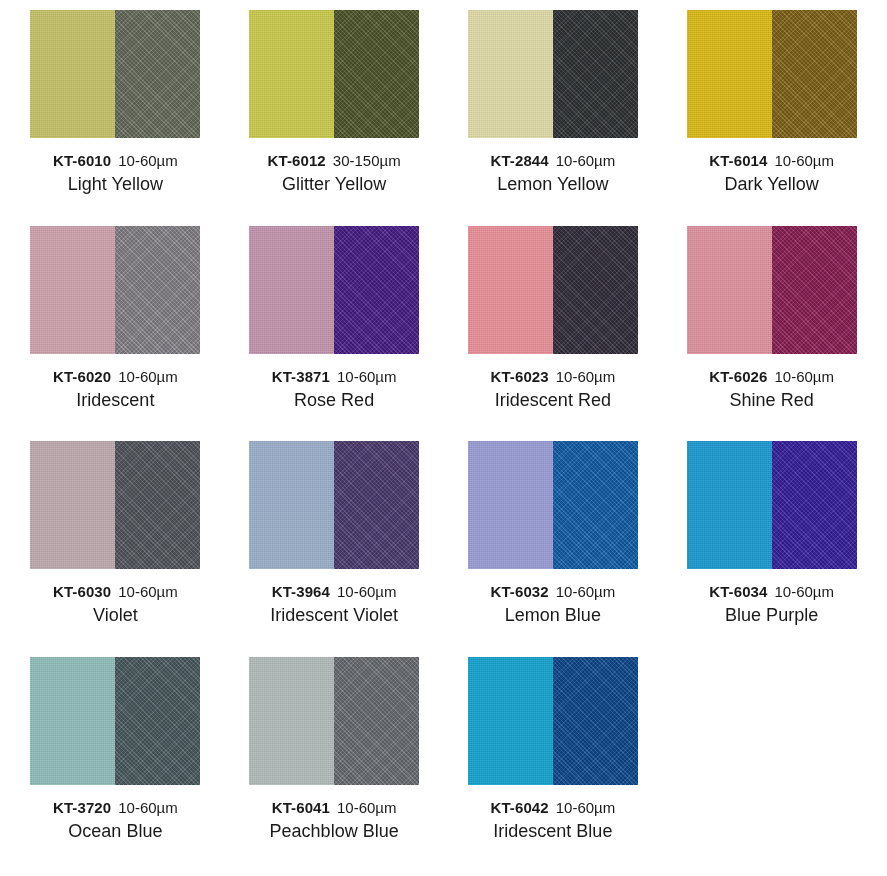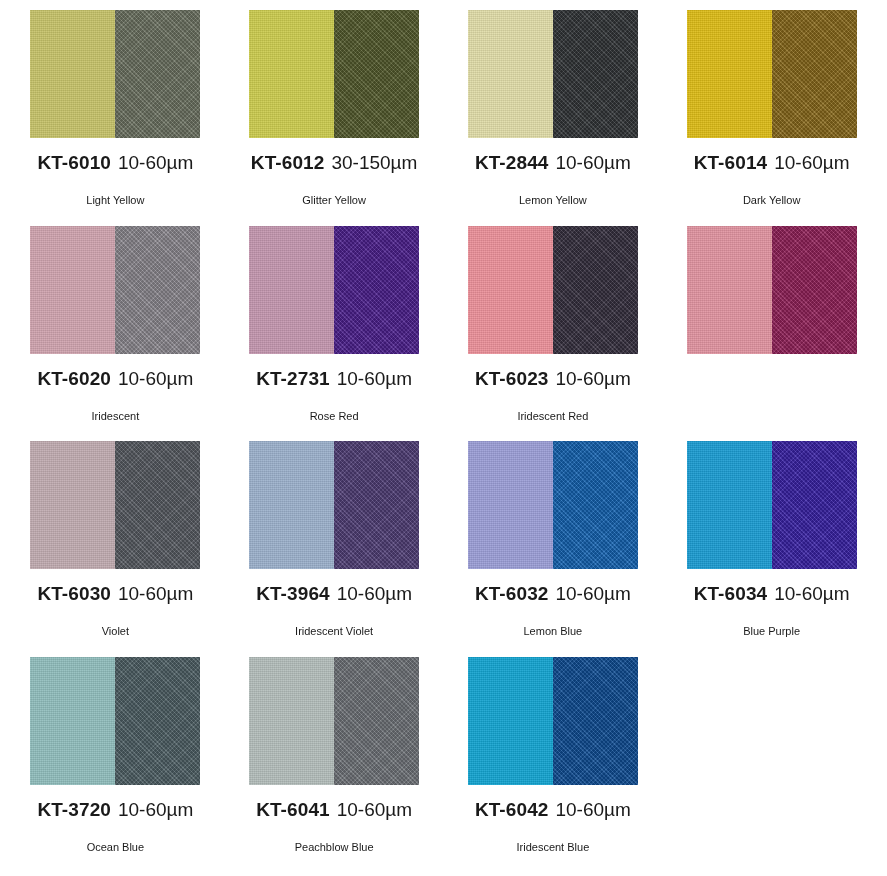--- a/index.html
+++ b/index.html
@@ -62,34 +62,34 @@
       repeating-linear-gradient(-45deg, rgba(255,255,255,0.08) 0 1px, rgba(0,0,0,0.10) 1px 3px);
     opacity: 1;
   }
 
   .swatch-caption {
     margin-top: 15px;
     text-align: center;
     line-height: 1.0;
   }
   .caption-line-1 {
-    font-size: 19px;
+    font-size: 15px;
     white-space: nowrap;
   }
   .code {
     font-weight: bold;
     letter-spacing: 0.1px;
   }
   .size {
     font-weight: normal;
     margin-left: 7px;
   }
   .caption-line-2 {
-    font-size: 11px;
-    margin-top: 23px;
+    font-size: 18px;
+    margin-top: 7px;
     white-space: nowrap;
   }
 </style>
 </head>
 <body style="background: rgb(255, 255, 255); color: rgb(26, 26, 26);">
 
 <div id="swatch-grid">
     <div class="swatch-cell">
       <div class="swatch-chip">
         <div class="chip-half" style="background: rgb(198, 194, 105);"></div>
@@ -139,39 +139,43 @@
         <div class="caption-line-1"><span class="code">KT-6020</span><span class="size">10-60µm</span></div>
         <div class="caption-line-2">Iridescent</div>
       </div>
     </div>
     <div class="swatch-cell">
       <div class="swatch-chip">
         <div class="chip-half" style="background: rgb(195, 150, 174);"></div>
         <div class="chip-half grainy" style="background: rgb(77, 32, 144);"></div>
       </div>
       <div class="swatch-caption">
-        <div class="caption-line-1"><span class="code">KT-2731</span><span class="size">10-60µm</span></div>
+        <div class="caption-line-1"><span class="code">KT-3871</span><span class="size">10-60µm</span></div>
         <div class="caption-line-2">Rose Red</div>
       </div>
     </div>
     <div class="swatch-cell">
       <div class="swatch-chip">
         <div class="chip-half" style="background: rgb(235, 144, 153);"></div>
         <div class="chip-half grainy" style="background: rgb(54, 48, 63);"></div>
       </div>
       <div class="swatch-caption">
         <div class="caption-line-1"><span class="code">KT-6023</span><span class="size">10-60µm</span></div>
         <div class="caption-line-2">Iridescent Red</div>
       </div>
     </div>
     <div class="swatch-cell">
       <div class="swatch-chip">
         <div class="chip-half" style="background: rgb(224, 147, 160);"></div>
         <div class="chip-half grainy" style="background: rgb(148, 33, 90);"></div>
       </div>
+      <div class="swatch-caption">
+        <div class="caption-line-1"><span class="code">KT-6026</span><span class="size">10-60µm</span></div>
+        <div class="caption-line-2">Shine Red</div>
+      </div>
     </div>
     <div class="swatch-cell">
       <div class="swatch-chip">
         <div class="chip-half" style="background: rgb(192, 171, 176);"></div>
         <div class="chip-half grainy" style="background: rgb(88, 92, 99);"></div>
       </div>
       <div class="swatch-caption">
         <div class="caption-line-1"><span class="code">KT-6030</span><span class="size">10-60µm</span></div>
         <div class="caption-line-2">Violet</div>
       </div>

